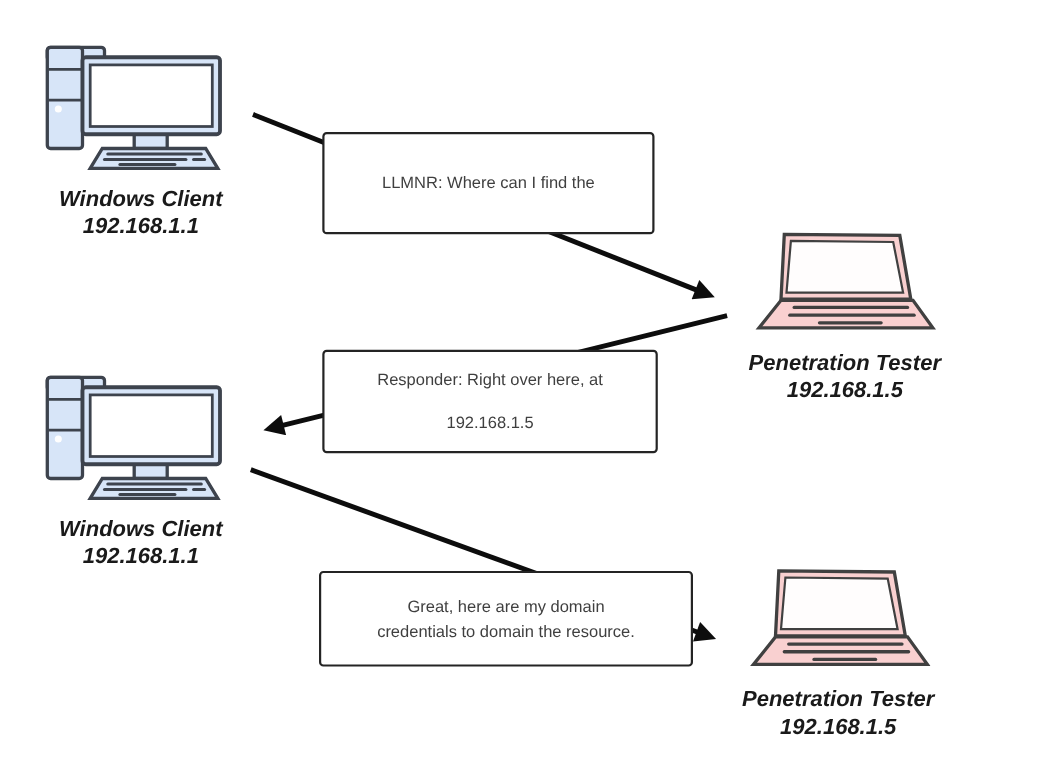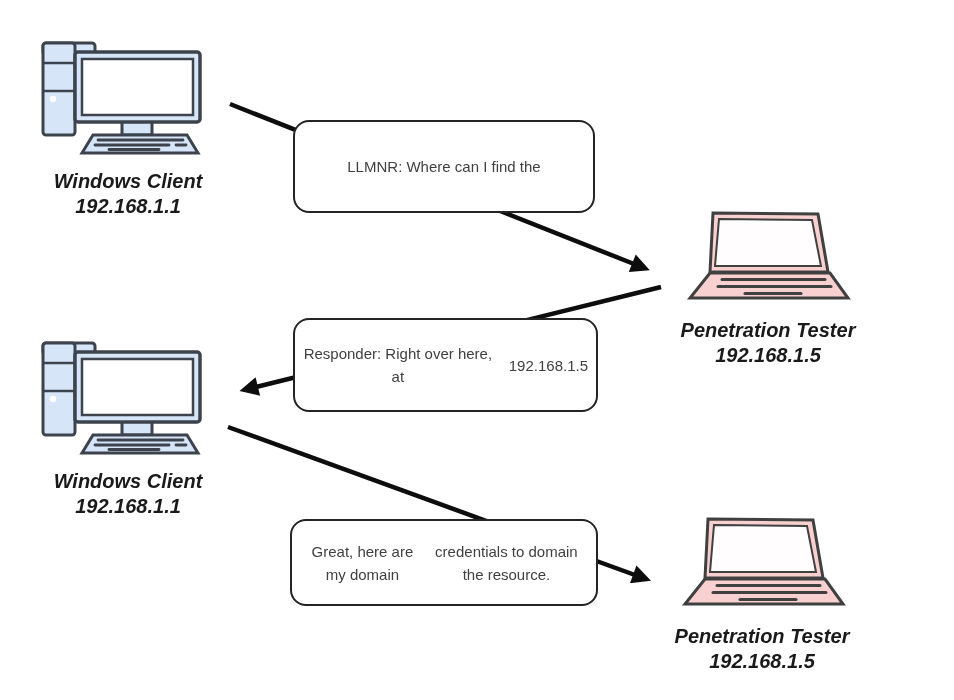--- a/index.html
+++ b/index.html
@@ -31,23 +31,23 @@
     line-height: 25px;
     color: #1a1a1a;
     letter-spacing: 0px;
     font-style: italic;
   }
   .bubble {
     position: absolute;
     z-index: 3;
     background: #ffffff;
     border: 2px solid #242424;
-    border-radius: 16px;
+    border-radius: 4px;
     display: flex;
-    flex-direction: row;
+    flex-direction: column;
     align-items: center;
     justify-content: center;
     text-align: center;
     font-size: 15px;
     line-height: 23px;
     color: #3f3f3f;
     box-sizing: border-box;
     padding: 4px 8px;
   }
 </style>
@@ -143,18 +143,18 @@
 
   <div class="bubble" style="left:293px; top:120px; width:302px; height:93px;">
     <div>LLMNR: Where can I find the</div>
   </div>
 
   <div class="bubble" style="left:293px; top:318px; width:305px; height:94px;gap:16px;">
     <div>Responder: Right over here, at</div>
     <div>192.168.1.5</div>
   </div>
 
-  <div class="bubble" style="left:290px; top:519px; width:308px; height:87px;">
+  <div class="bubble" style="left:290px; top:519px; width:340px; height:87px;">
     <div>Great, here are my domain</div>
     <div>credentials to domain the resource.</div>
   </div>
 
 </div>
 
 </body></html>

